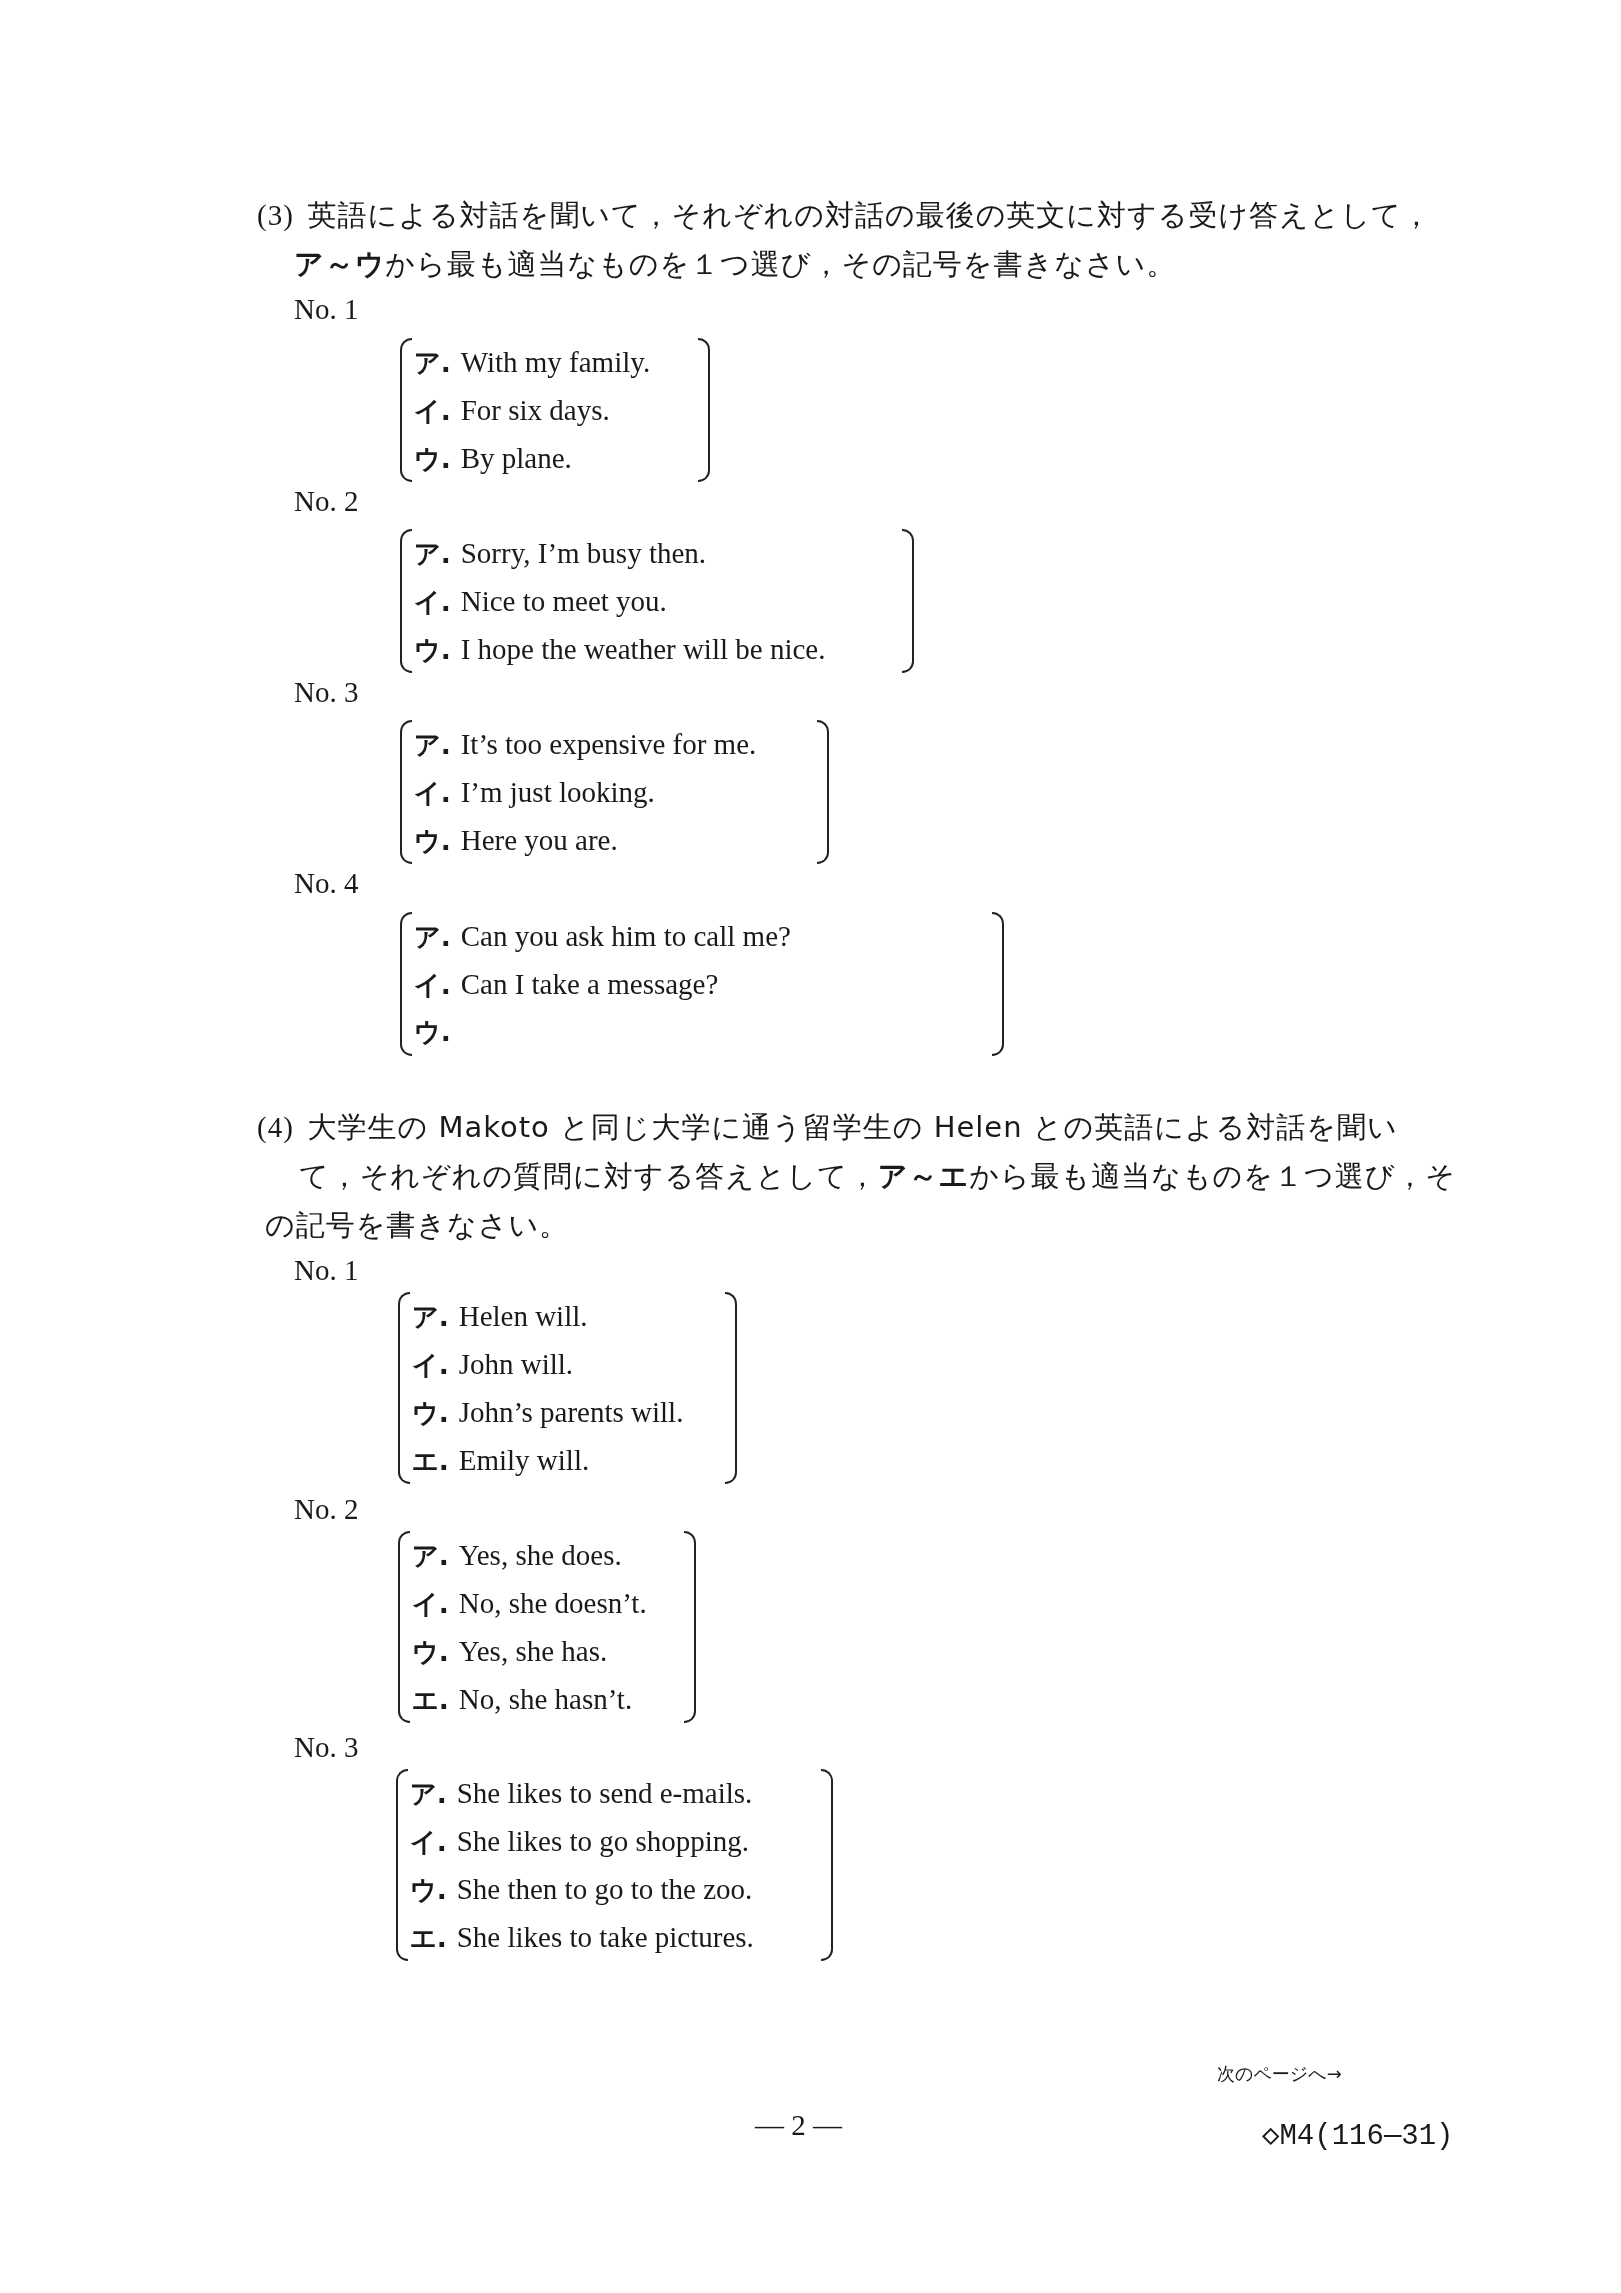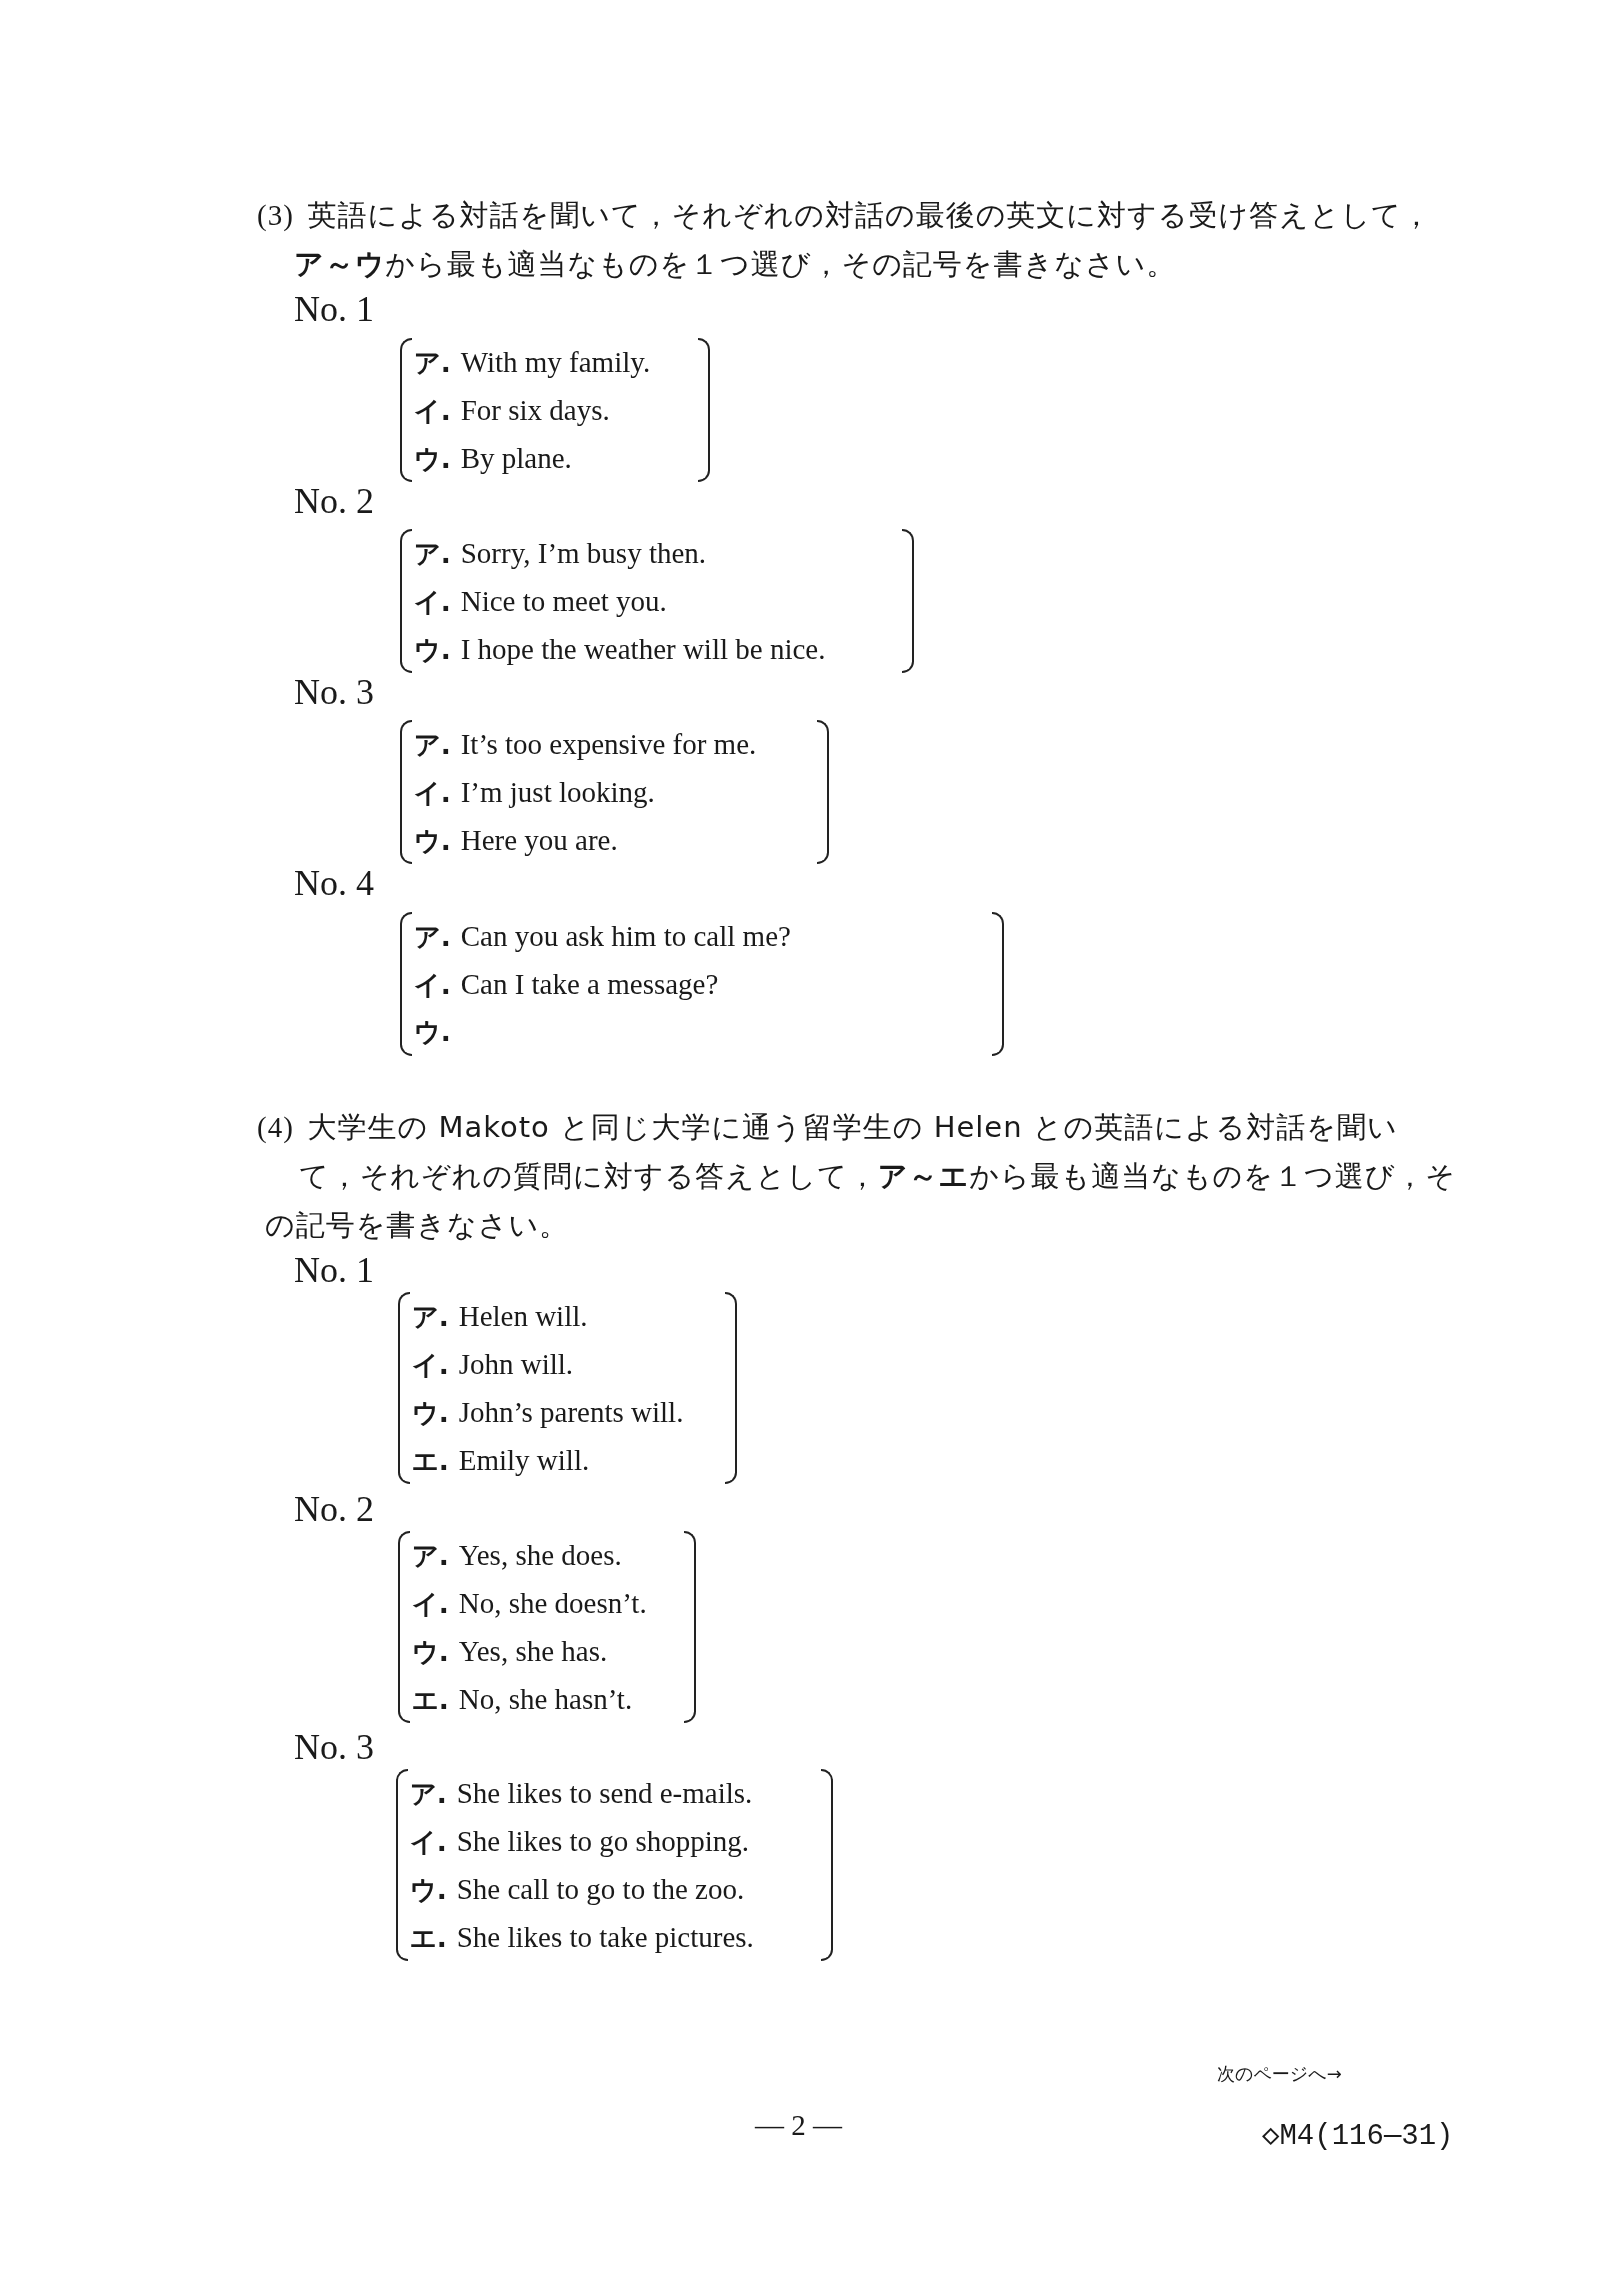--- a/index.html
+++ b/index.html
@@ -8,21 +8,21 @@
     color: #1a1a1a;
     font-family: "DejaVu Serif", "Liberation Serif", serif;
   }
   .q-line {
     position: absolute; font-size: 29px; line-height: 39px; white-space: nowrap;
     font-family: "DejaVu Sans", "Liberation Sans", sans-serif; letter-spacing: 1px;
   }
   .q-num { font-family: "Liberation Serif", serif; font-size: 29px; margin-right: 13.7px; }
   .bold { font-weight: bold; }
   .no-label {
-    position: absolute; font-family: "Liberation Serif", serif; font-size: 36px; line-height: 35px;
+    position: absolute; font-family: "Liberation Serif", serif; font-size: 29px; line-height: 35px;
   }
   .choice-block { position: absolute; }
   .bracket {
     position: absolute; top: 0; bottom: 0; width: 9.8px;
     border: 2px solid #222;
   }
   .bracket.left { left: 0; border-right: none; border-radius: 11.8px 0 0 11.8px; }
   .bracket.right { right: 0; border-left: none; border-radius: 0 11.8px 11.8px 0; }
   .choice {
     display: flex; align-items: baseline; height: 48px; line-height: 48px;
@@ -177,21 +177,21 @@
   <div class="choice">
       <span class="choice-mark">ア.</span>
       <span class="choice-text">She likes to send e-mails.</span>
     </div>
   <div class="choice">
       <span class="choice-mark">イ.</span>
       <span class="choice-text">She likes to go shopping.</span>
     </div>
   <div class="choice">
       <span class="choice-mark">ウ.</span>
-      <span class="choice-text">She call to go to the zoo.</span>
+      <span class="choice-text">She then to go to the zoo.</span>
     </div>
   <div class="choice">
       <span class="choice-mark">エ.</span>
       <span class="choice-text">She likes to take pictures.</span>
     </div>
 </div>
 
 <div class="footer-text next-page" style="left:1217px; top:2062px;">次のページへ→</div>
 <div class="footer-text page-num" style="left:755px; top:2109px;">— 2 —</div>
 <div class="footer-text doc-code" style="left:1262px; top:2117px;">◇M4(116—31)</div>

